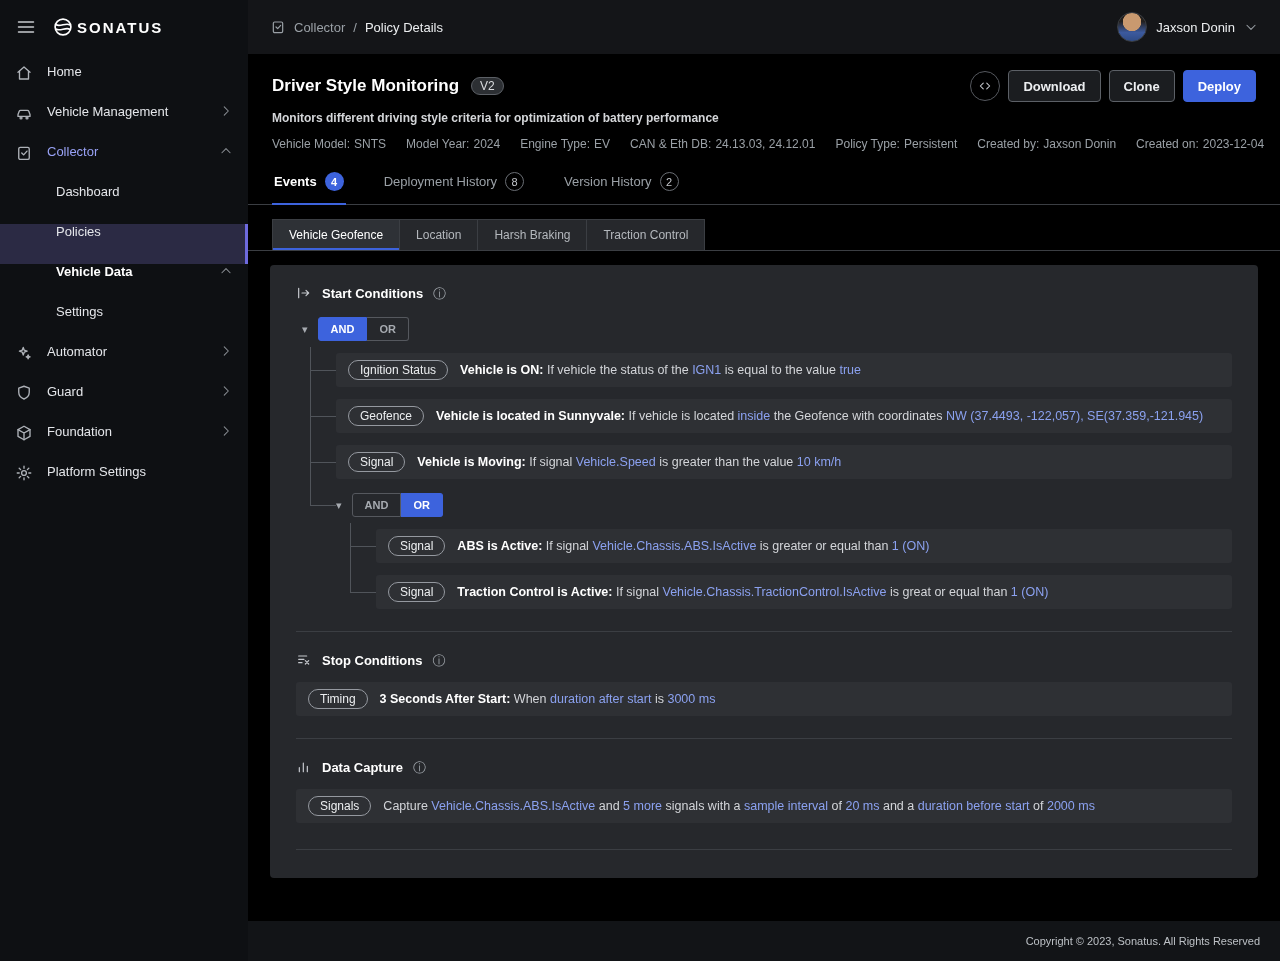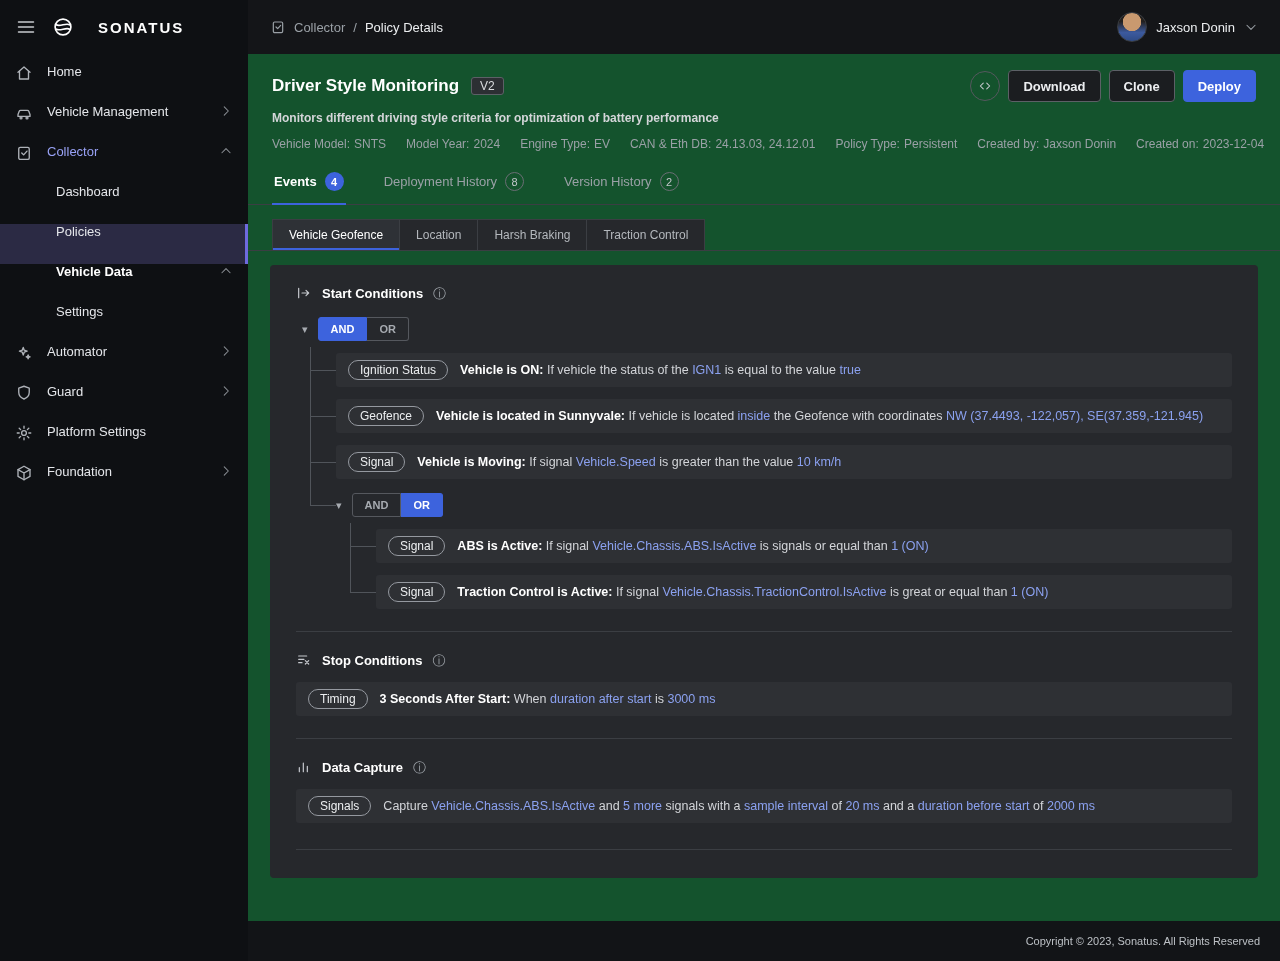--- a/index.html
+++ b/index.html
@@ -7,21 +7,21 @@
   body {
     font-family: "Liberation Sans", sans-serif;
     background:#1e2024; color:#e9eaec;
   }
   .app { display:flex; width:1280px; height:961px; }
 
   
   .sidebar { width:248px; min-width:248px; background:#0e1013; display:flex; flex-direction:column; }
   .side-head { height:54px; display:flex; align-items:center; gap:16px; padding:0 16px; }
   .burger { width:20px; height:20px; color:#c7cacf; cursor:pointer; }
-  .logo { display:flex; align-items:center; gap:24px; }
+  .logo { display:flex; align-items:center; gap:3px; }
   .logo-glyph { width:22px; height:22px; color:#ffffff; }
   .logo-text { font-size:15px; font-weight:700; letter-spacing:2px; color:#ffffff; }
   .nav { padding-top:10px; flex:1; }
   .nav-item { height:40px; display:flex; align-items:flex-start; gap:14px; padding:0 15px; font-size:13px; color:#e4e6ea; cursor:pointer; position:relative; }
   .nav-item .nicon { width:18px; height:18px; color:#aeb2b8; flex:0 0 18px; }
   .nav-item .chev { margin-left:auto; width:14px; height:14px; color:#8b8f95; }
   .nav-item.child { padding-left:56px; }
   .nav-item.collector .nlabel { color:#98a1f5; }
   .nav-item.selected { background:#2b2a44; }
   .sel-accent { position:absolute; right:0; top:0; bottom:0; width:3px; background:#6e6ade; }
@@ -36,27 +36,27 @@
   .crumb-sep { color:#9aa0a6; }
   .crumb-current { color:#eceef0; }
   .userbox { margin-left:auto; display:flex; align-items:center; gap:9px; cursor:pointer; }
   .avatar { width:30px; height:30px; border-radius:50%;
     background: radial-gradient(circle at 50% 32%, #c9996f 0 38%, rgba(0,0,0,0) 40%),
                 linear-gradient(180deg,#23201e 0 30%, #3c5a9e 70%, #2f4b86 100%);
     border:1px solid #3a3d42; }
   .username { font-size:13px; color:#eceef0; }
   .userchev { width:14px; height:14px; color:#9aa0a6; }
 
-  .content { flex:1; background:#14532d; overflow:hidden; }
+  .content { flex:1; background:#000000; overflow:hidden; }
 
   
   .page-head { padding:16px 24px 0; }
   .title-row { display:flex; align-items:center; gap:12px; }
   .page-title { font-size:17px; font-weight:700; color:#ffffff; }
-  .vbadge { border:1px solid #5c6066; background:#2c2f33; border-radius:3px; padding:1px 8px; font-size:12px; color:#d9dbde; }
+  .vbadge { border:1px solid #5c6066; background:#2c2f33; border-radius:9px; padding:1px 8px; font-size:12px; color:#d9dbde; }
   .actions { margin-left:auto; display:flex; align-items:center; gap:8px; }
   .icon-btn { width:30px; height:30px; border-radius:50%; border:1px solid #55585e; background:transparent; display:flex; align-items:center; justify-content:center; color:#c9ccd1; cursor:pointer; }
   .icon-btn svg { width:14px; height:14px; }
   .btn { height:32px; padding:0 14px; border-radius:4px; border:1px solid #5c6066; background:#1b1d20; color:#eceef0; font-size:13px; font-weight:600; font-family:"Liberation Sans",sans-serif; cursor:pointer; }
   .btn.primary { background:#3d63dd; border-color:#3d63dd; color:#fff; }
   .desc { margin-top:9px; font-size:12px; color:#d4d6d9;font-weight:bold; }
   .meta { margin-top:12px; display:flex; gap:20px; font-size:12px; color:#9aa0a6; white-space:nowrap; }
   .meta .mv { margin-left:4px; }
 
   
@@ -228,40 +228,40 @@
         <span class="chev">
           <svg viewBox="0 0 24 24" class="strokeicon">
               <path d="M9 5l7 7-7 7"></path>
             </svg>
         </span>
       </div>
 
       <div class="nav-item">
         <span class="nicon">
           <svg viewBox="0 0 24 24" class="strokeicon">
+              <path d="M12 3l8 4.5v9L12 21l-8-4.5v-9z"></path>
+              <path d="M4 7.5l8 4.5 8-4.5M12 12v9"></path>
+            </svg>
+        </span>
+        <span class="nlabel">Foundation</span>
+        <span class="chev">
+          <svg viewBox="0 0 24 24" class="strokeicon">
+              <path d="M9 5l7 7-7 7"></path>
+            </svg>
+        </span>
+      </div>
+
+      <div class="nav-item">
+        <span class="nicon">
+          <svg viewBox="0 0 24 24" class="strokeicon">
               <circle cx="12" cy="12" r="3.2"></circle>
               <path d="M12 3v2.6M12 18.4V21M3 12h2.6M18.4 12H21M5.6 5.6l1.9 1.9M16.5 16.5l1.9 1.9M18.4 5.6l-1.9 1.9M7.5 16.5l-1.9 1.9"></path>
             </svg>
         </span>
         <span class="nlabel">Platform Settings</span>
-      </div>
-
-      <div class="nav-item">
-        <span class="nicon">
-          <svg viewBox="0 0 24 24" class="strokeicon">
-              <path d="M12 3l8 4.5v9L12 21l-8-4.5v-9z"></path>
-              <path d="M4 7.5l8 4.5 8-4.5M12 12v9"></path>
-            </svg>
-        </span>
-        <span class="nlabel">Foundation</span>
-        <span class="chev">
-          <svg viewBox="0 0 24 24" class="strokeicon">
-              <path d="M9 5l7 7-7 7"></path>
-            </svg>
-        </span>
       </div>
 
     </div>
   </nav>
 
   <div class="rightcol">
 
     <header class="topbar">
       <div class="crumb">
         <span class="cicon">
@@ -376,21 +376,21 @@
                 <div class="group-head tline">
                   <span class="caret">▾</span>
                   <div class="opctl">
                     <button class="op">AND</button>
                     <button class="op active">OR</button>
                   </div>
                 </div>
                 <div class="children nest">
                   <div class="cond-row tline">
                     <span class="chip">Signal</span>
-                    <span class="rowtext"><span class="b">ABS is Active: </span><span>If signal </span><span class="l">Vehicle.Chassis.ABS.IsActive</span><span> is signals or equal than </span><span class="l">1 (ON)</span></span>
+                    <span class="rowtext"><span class="b">ABS is Active: </span><span>If signal </span><span class="l">Vehicle.Chassis.ABS.IsActive</span><span> is greater or equal than </span><span class="l">1 (ON)</span></span>
                   </div>
                   <div class="cond-row tline">
                     <span class="chip">Signal</span>
                     <span class="rowtext"><span class="b">Traction Control is Active: </span><span>If signal </span><span class="l">Vehicle.Chassis.TractionControl.IsActive</span><span> is great or equal than </span><span class="l">1 (ON)</span></span>
                   </div>
                 </div>
               </div>
             </div>
           </div>
         </div>

